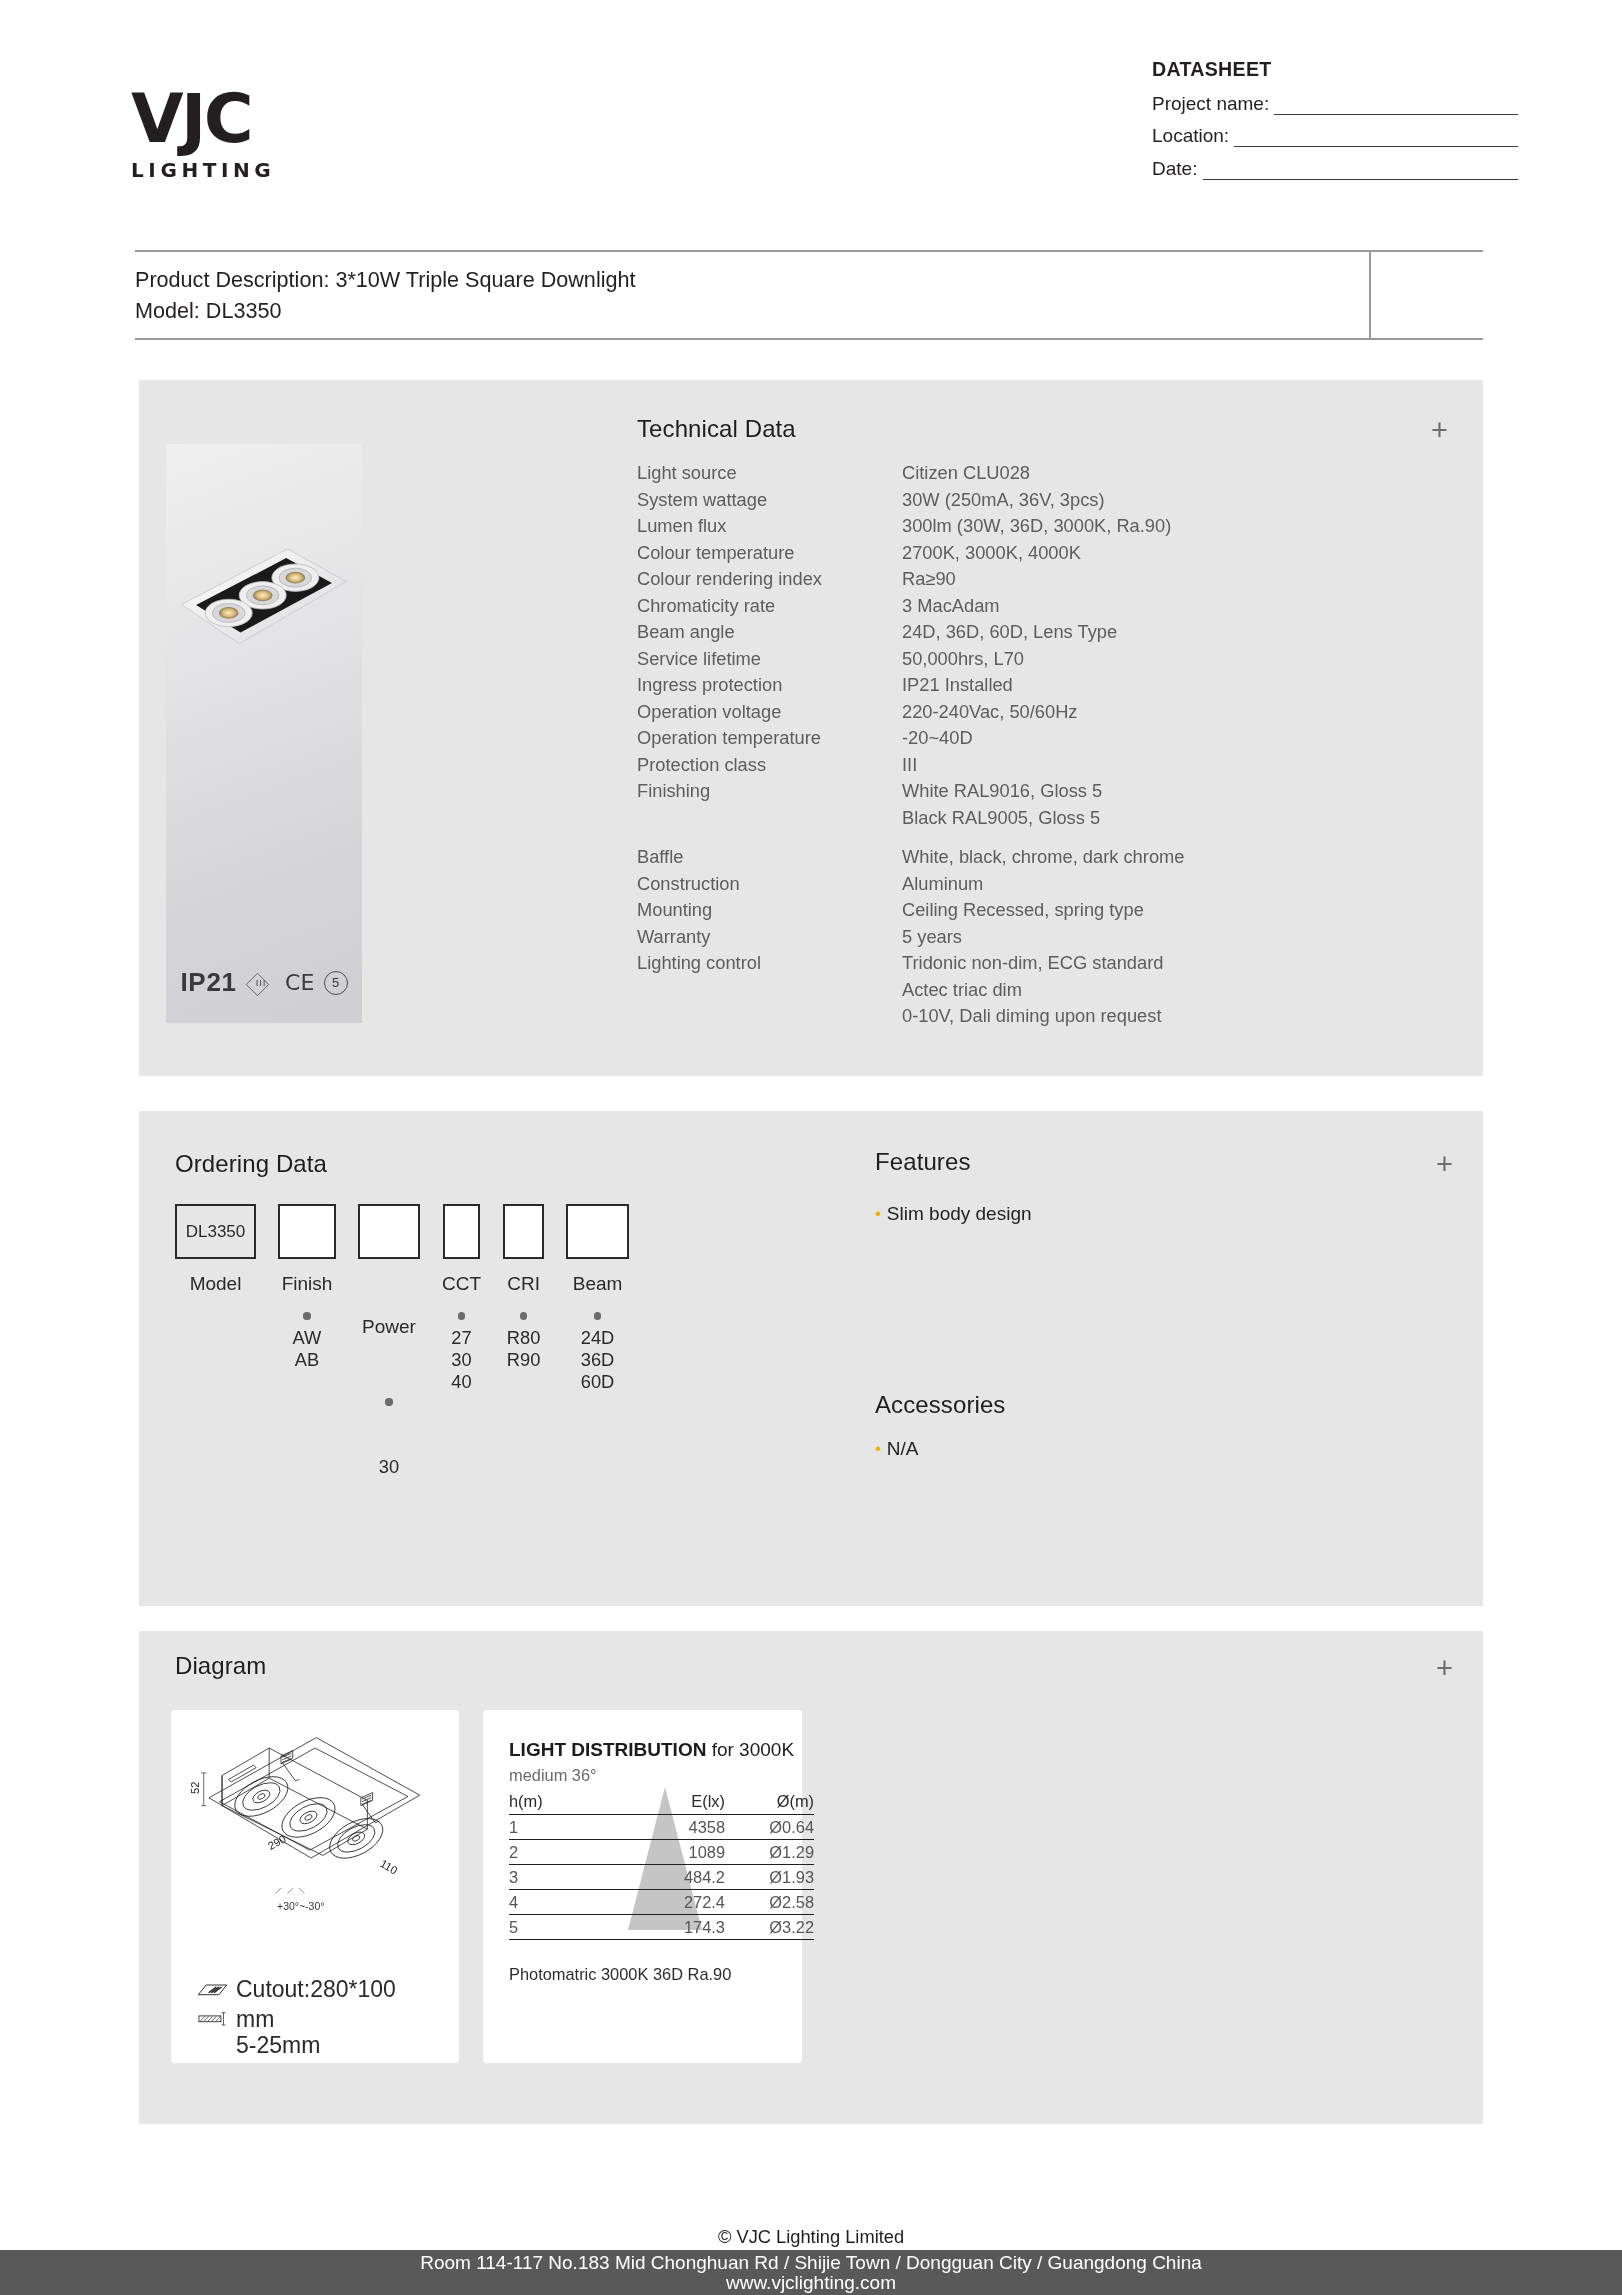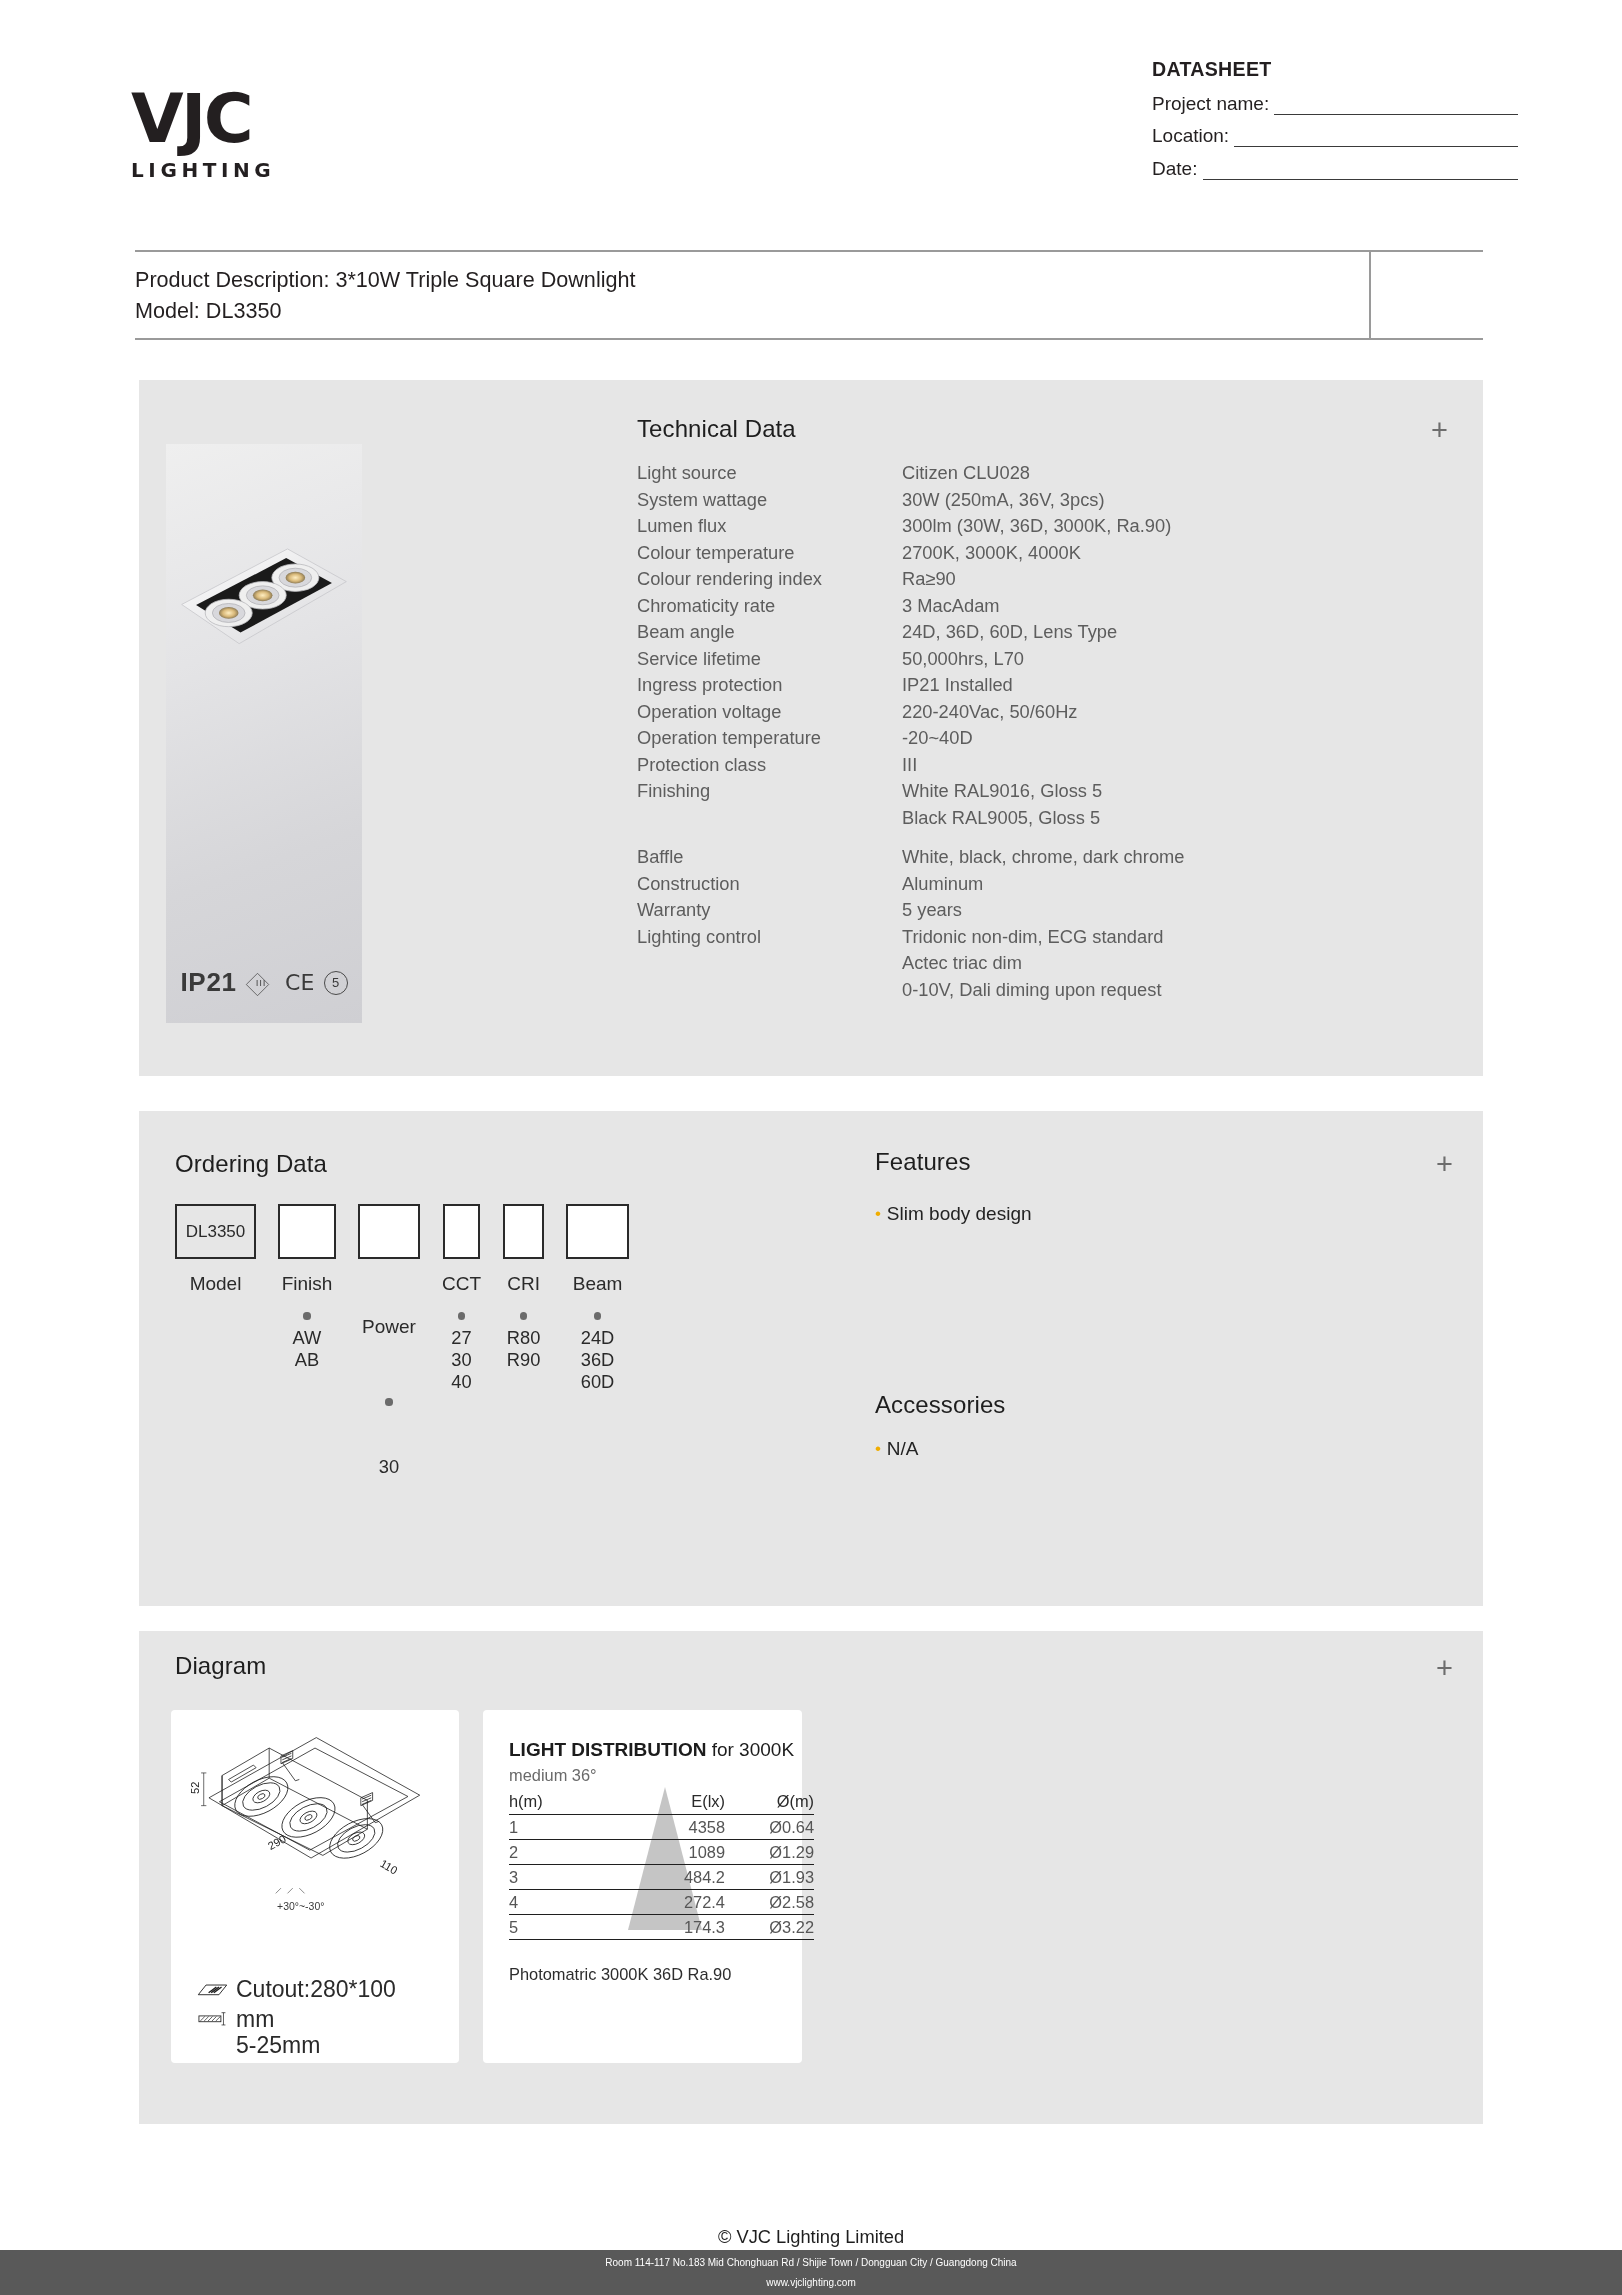--- a/index.html
+++ b/index.html
@@ -104,21 +104,21 @@
   .ld-foot{position:absolute;left:26px;top:255px;font-size:16.4px;color:#2d2d2d;}
 
   .cutout-block{position:absolute;left:26px;top:262px;width:249px;}
   .cut-row{display:flex;align-items:flex-end;font-size:23px;color:#2a2a2a;line-height:26px;}
   .cut-ico{width:39px;flex:0 0 39px;padding-top:3.9px;}
 
   
   .footer-copy{position:absolute;left:0;top:2226px;width:100%;text-align:center;font-size:18.3px;color:#1e1e1e;}
   .footer-bar{position:absolute;left:0;top:2250px;width:100%;height:46px;background:#595959;color:#fff;
               display:flex;flex-direction:column;align-items:center;justify-content:center;}
-  .footer-bar div{font-size:10px;line-height:19.6px;}
+  .footer-bar div{font-size:19px;line-height:19.6px;}
 </style>
 </head>
 <body>
 
 <div class="page">
 
   <div class="logo-wrap">
     <div class="logo-mark">VJC</div>
     <div class="logo-sub">LIGHTING</div>
   </div>
@@ -261,20 +261,24 @@
         <span class="v">Black RAL9005, Gloss 5</span>
       </div>
       <div class="tech-row gap"></div>
       <div class="tech-row">
         <span class="k">Baffle</span>
         <span class="v">White, black, chrome, dark chrome</span>
       </div>
       <div class="tech-row">
         <span class="k">Construction</span>
         <span class="v">Aluminum</span>
+      </div>
+      <div class="tech-row">
+        <span class="k">Mounting</span>
+        <span class="v">Ceiling Recessed, spring type</span>
       </div>
       <div class="tech-row">
         <span class="k">Warranty</span>
         <span class="v">5 years</span>
       </div>
       <div class="tech-row">
         <span class="k">Lighting control</span>
         <span class="v">Tridonic non-dim, ECG standard</span>
       </div>
       <div class="tech-row">

